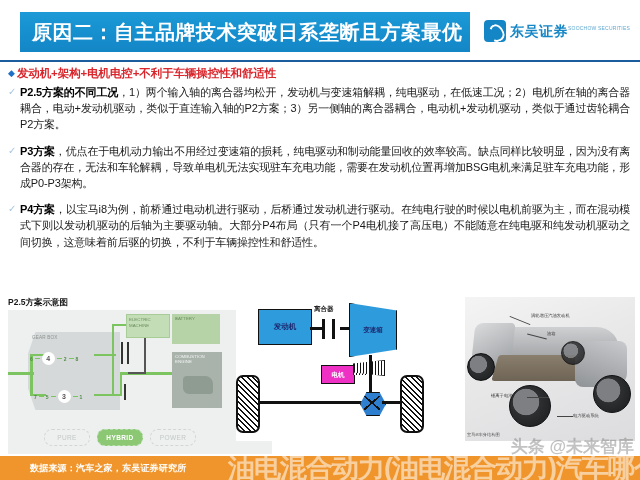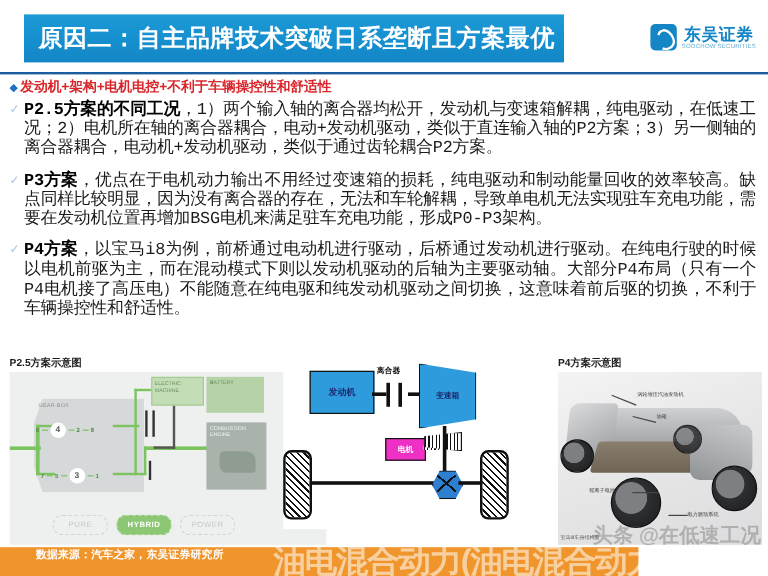--- a/index.html
+++ b/index.html
@@ -64,23 +64,22 @@
     top: 4px;
     width: 11px;
     height: 14px;
     border: 2.5px solid #ffffff;
     border-radius: 50% 50% 50% 50% / 60% 60% 40% 40%;
     border-left-color: transparent;
     transform: rotate(-20deg);
   }
   .brand-txt {
     display: flex;
-    flex-direction: column;
+    flex-direction: row;
     line-height: 1;
-    text-align: center;
   }
   .brand-cn {
     font-size: 14px;
     font-weight: bold;
     color: #1486c6;
     letter-spacing: 0.5px;
   }
   .brand-en {
     font-size: 5px;
     color: #5fa9d0;
@@ -132,26 +131,25 @@
     margin-bottom: 10px;
   }
   .check-icon {
     color: #a8c4e0;
     font-size: 10px;
     line-height: 16px;
     flex: none;
     width: 9px;
   }
   .para-body {
-    font-size: 14px;
+    font-size: 11px;
     line-height: 16.2px;
     color: #1a1a1a;
     text-align: justify;
     letter-spacing: -0.15px;
-    font-family: Liberation Mono, monospace;
   }
   .para-body b {
     font-weight: bold;
     color: #000000;
   }
 
   
   .diagrams {
     position: absolute;
     left: 0;
@@ -388,23 +386,23 @@
   }
   .p4cap {
     position: absolute; left: 2px; bottom: 4px;
     font-size: 4.2px; color: #555;
   }
 
   
   .footer {
     position: absolute;
     left: 0; bottom: 0;
-    width: 532px; height: 24px;
+    width: 640px; height: 24px;
     background: #f0952b;
-    display: flex; 
+    display: flex; align-items: center;
   }
   .footer-src {
     font-size: 9px; color: #ffffff; font-weight: bold;
     margin-left: 30px; letter-spacing: 0.2px;
     z-index: 3;
   }
   .watermark-big {
     position: absolute;
     left: 228px; bottom: -6px;
     font-size: 27px; font-weight: bold;
@@ -570,21 +568,20 @@
       <div class="diff"></div>
       <div class="axleline" style="left:146px;top:104px; width:22px; height:3.4px;"></div>
 
       <div class="wheel" style="left:0px;  top:78px;"></div>
       <div class="wheel" style="left:164px;top:78px;"></div>
 
     </div>
   </div>
 
   <div class="dcol c3">
-    <div class="dtitle">P4方案示意图</div>
     <div class="p4">
       <div class="car">
         <div class="car-body"></div>
         <div class="car-front"></div>
         <div class="car-floor"></div>
         <div class="car-rear"></div>
         <div class="tire t4"></div>
         <div class="tire t1"></div>
         <div class="tire t2"></div>
         <div class="tire t3"></div>
@@ -598,13 +595,13 @@
       <div class="p4cap">宝马i8车身结构图</div>
     </div>
   </div>
 
 </div>
 
 <div class="footer">
   <div class="footer-src">数据来源：汽车之家，东吴证券研究所</div>
   <div class="watermark-big">油电混合动力(油电混合动力)汽车哪个品牌好)</div>
 </div>
-<div class="watermark-tag">头条 @在低速工况</div>
+<div class="watermark-tag">头条 @未来智库</div>
 
 </body></html>

